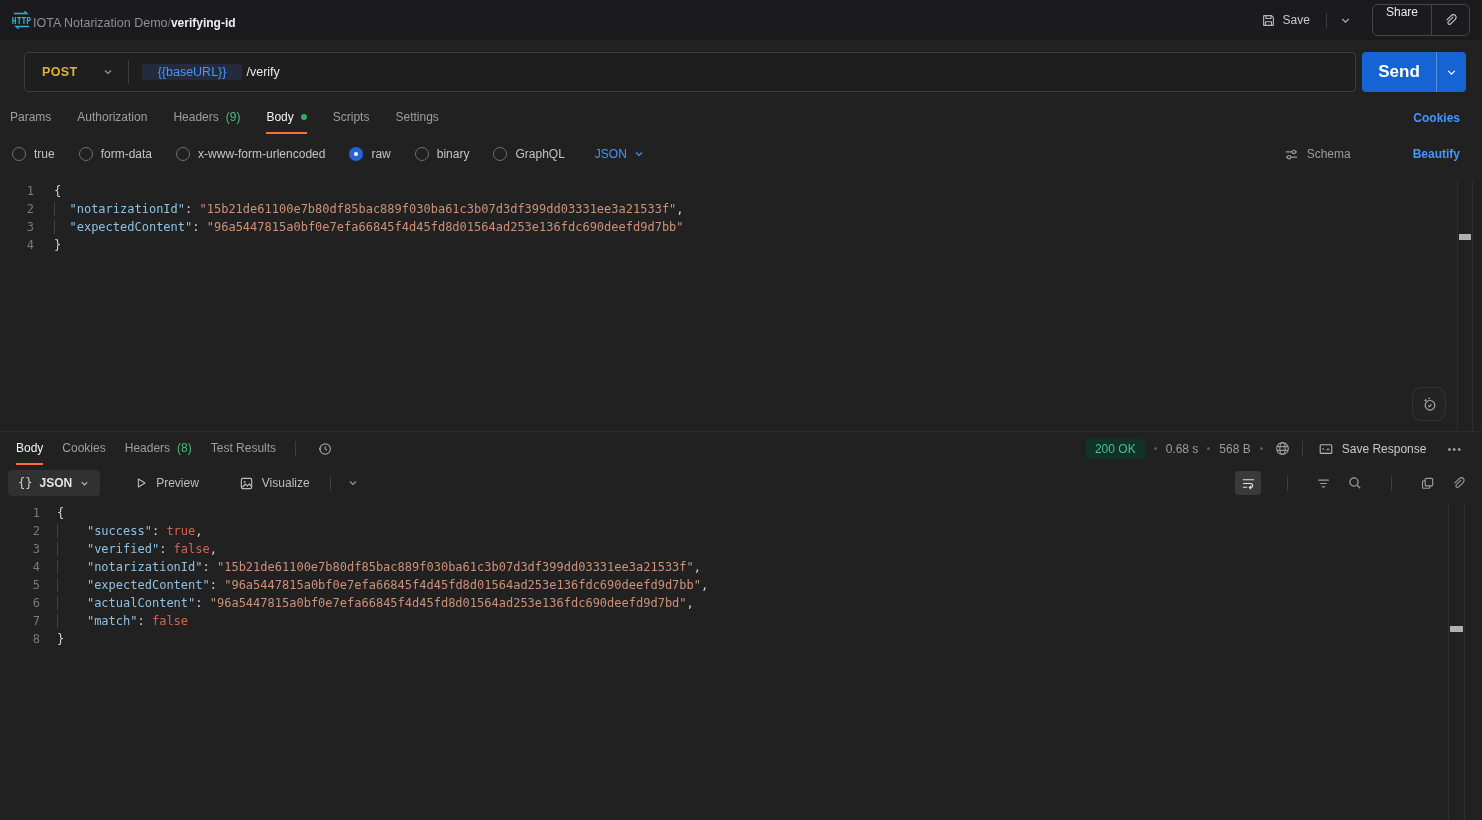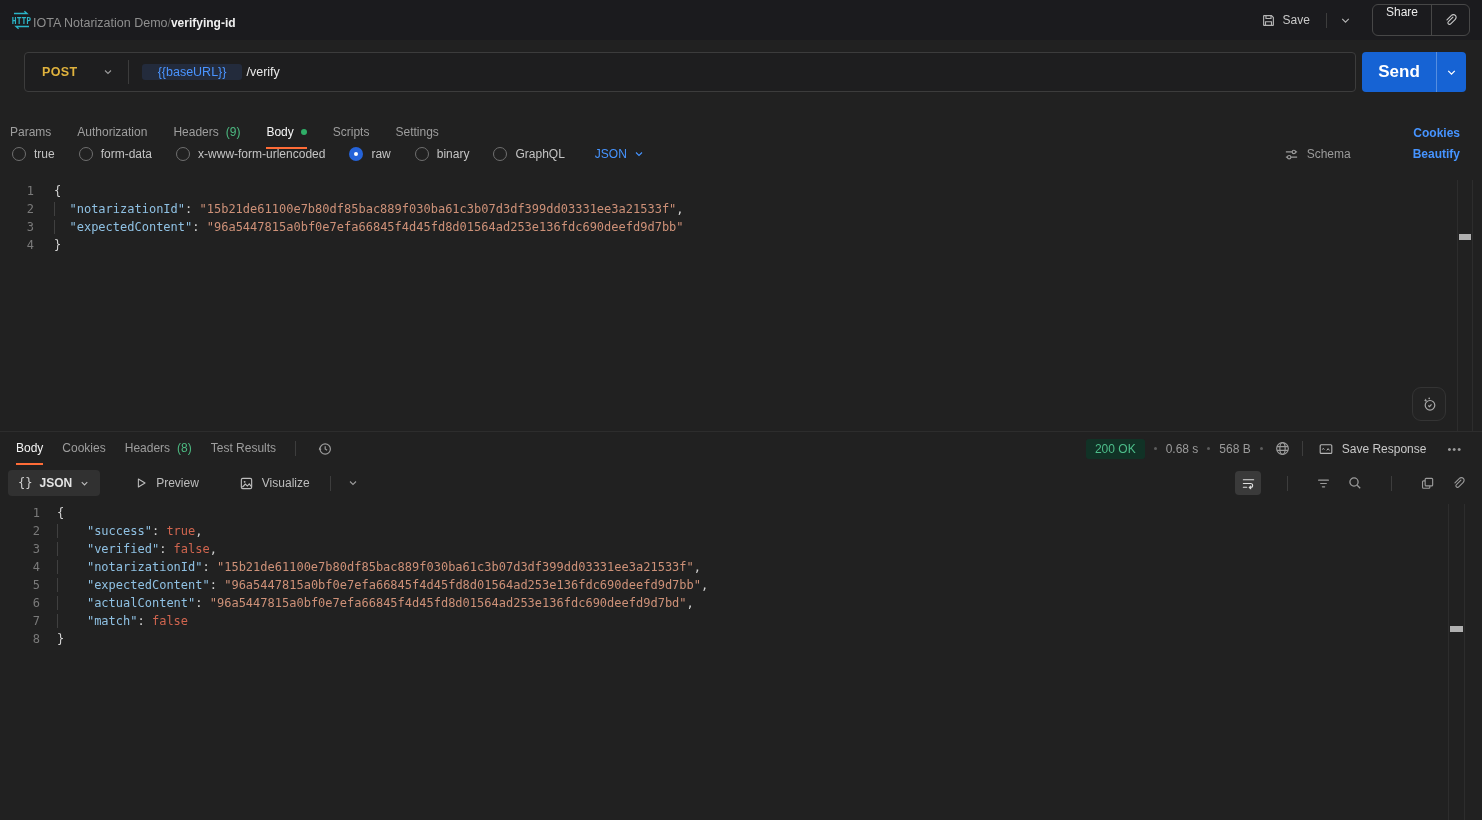--- a/index.html
+++ b/index.html
@@ -29,21 +29,21 @@
               font-weight:700;font-size:12.5px;letter-spacing:.4px;background:none;border:none;cursor:pointer;font-family:inherit;}
   .url-box .divider{width:1px;height:24px;background:#3c3c3c;}
   .url-input{flex:1;padding-left:13px;font-size:12.5px;color:#e8e8e8;cursor:text;display:flex;align-items:center;}
   .url-var{color:#4a94ff;background:rgba(62,112,214,.16);border-radius:3px;padding:1px 16px;}
   .url-path{margin-left:4px;}
   .send-btn{width:74px;background:#1663d4;color:#fff;font-weight:600;font-size:17px;border:none;border-radius:4px 0 0 4px;cursor:pointer;font-family:inherit;}
   .send-caret{width:30px;background:#1663d4;border:none;border-left:1px solid rgba(255,255,255,.28);border-radius:0 4px 4px 0;
               display:flex;align-items:center;justify-content:center;cursor:pointer;}
 
   
-  .req-tabs{position:absolute;top:117px;left:10px;right:16px;height:32px;display:flex;align-items:stretch;gap:26px;}
+  .req-tabs{position:absolute;top:102px;left:10px;right:16px;height:32px;display:flex;align-items:stretch;gap:26px;}
   .tab{display:flex;align-items:center;gap:7px;color:#9e9e9e;border:none;background:none;font:inherit;cursor:pointer;
        border-bottom:2px solid transparent;box-sizing:border-box;padding:0;}
   .tab.active{color:#f5f5f5;border-bottom-color:#ff6c37;}
   .count-green{color:#4cb981;}
   .mod-dot{width:6px;height:6px;border-radius:50%;background:#2fae67;display:inline-block;}
   .link-blue{color:#4694ff;background:none;border:none;font:inherit;cursor:pointer;font-weight:600;}
   .req-tabs .link-blue{margin-left:auto;align-self:center;}
 
   
   .mode-row{position:absolute;top:140px;left:12px;right:16px;height:28px;display:flex;align-items:center;gap:24px;}

